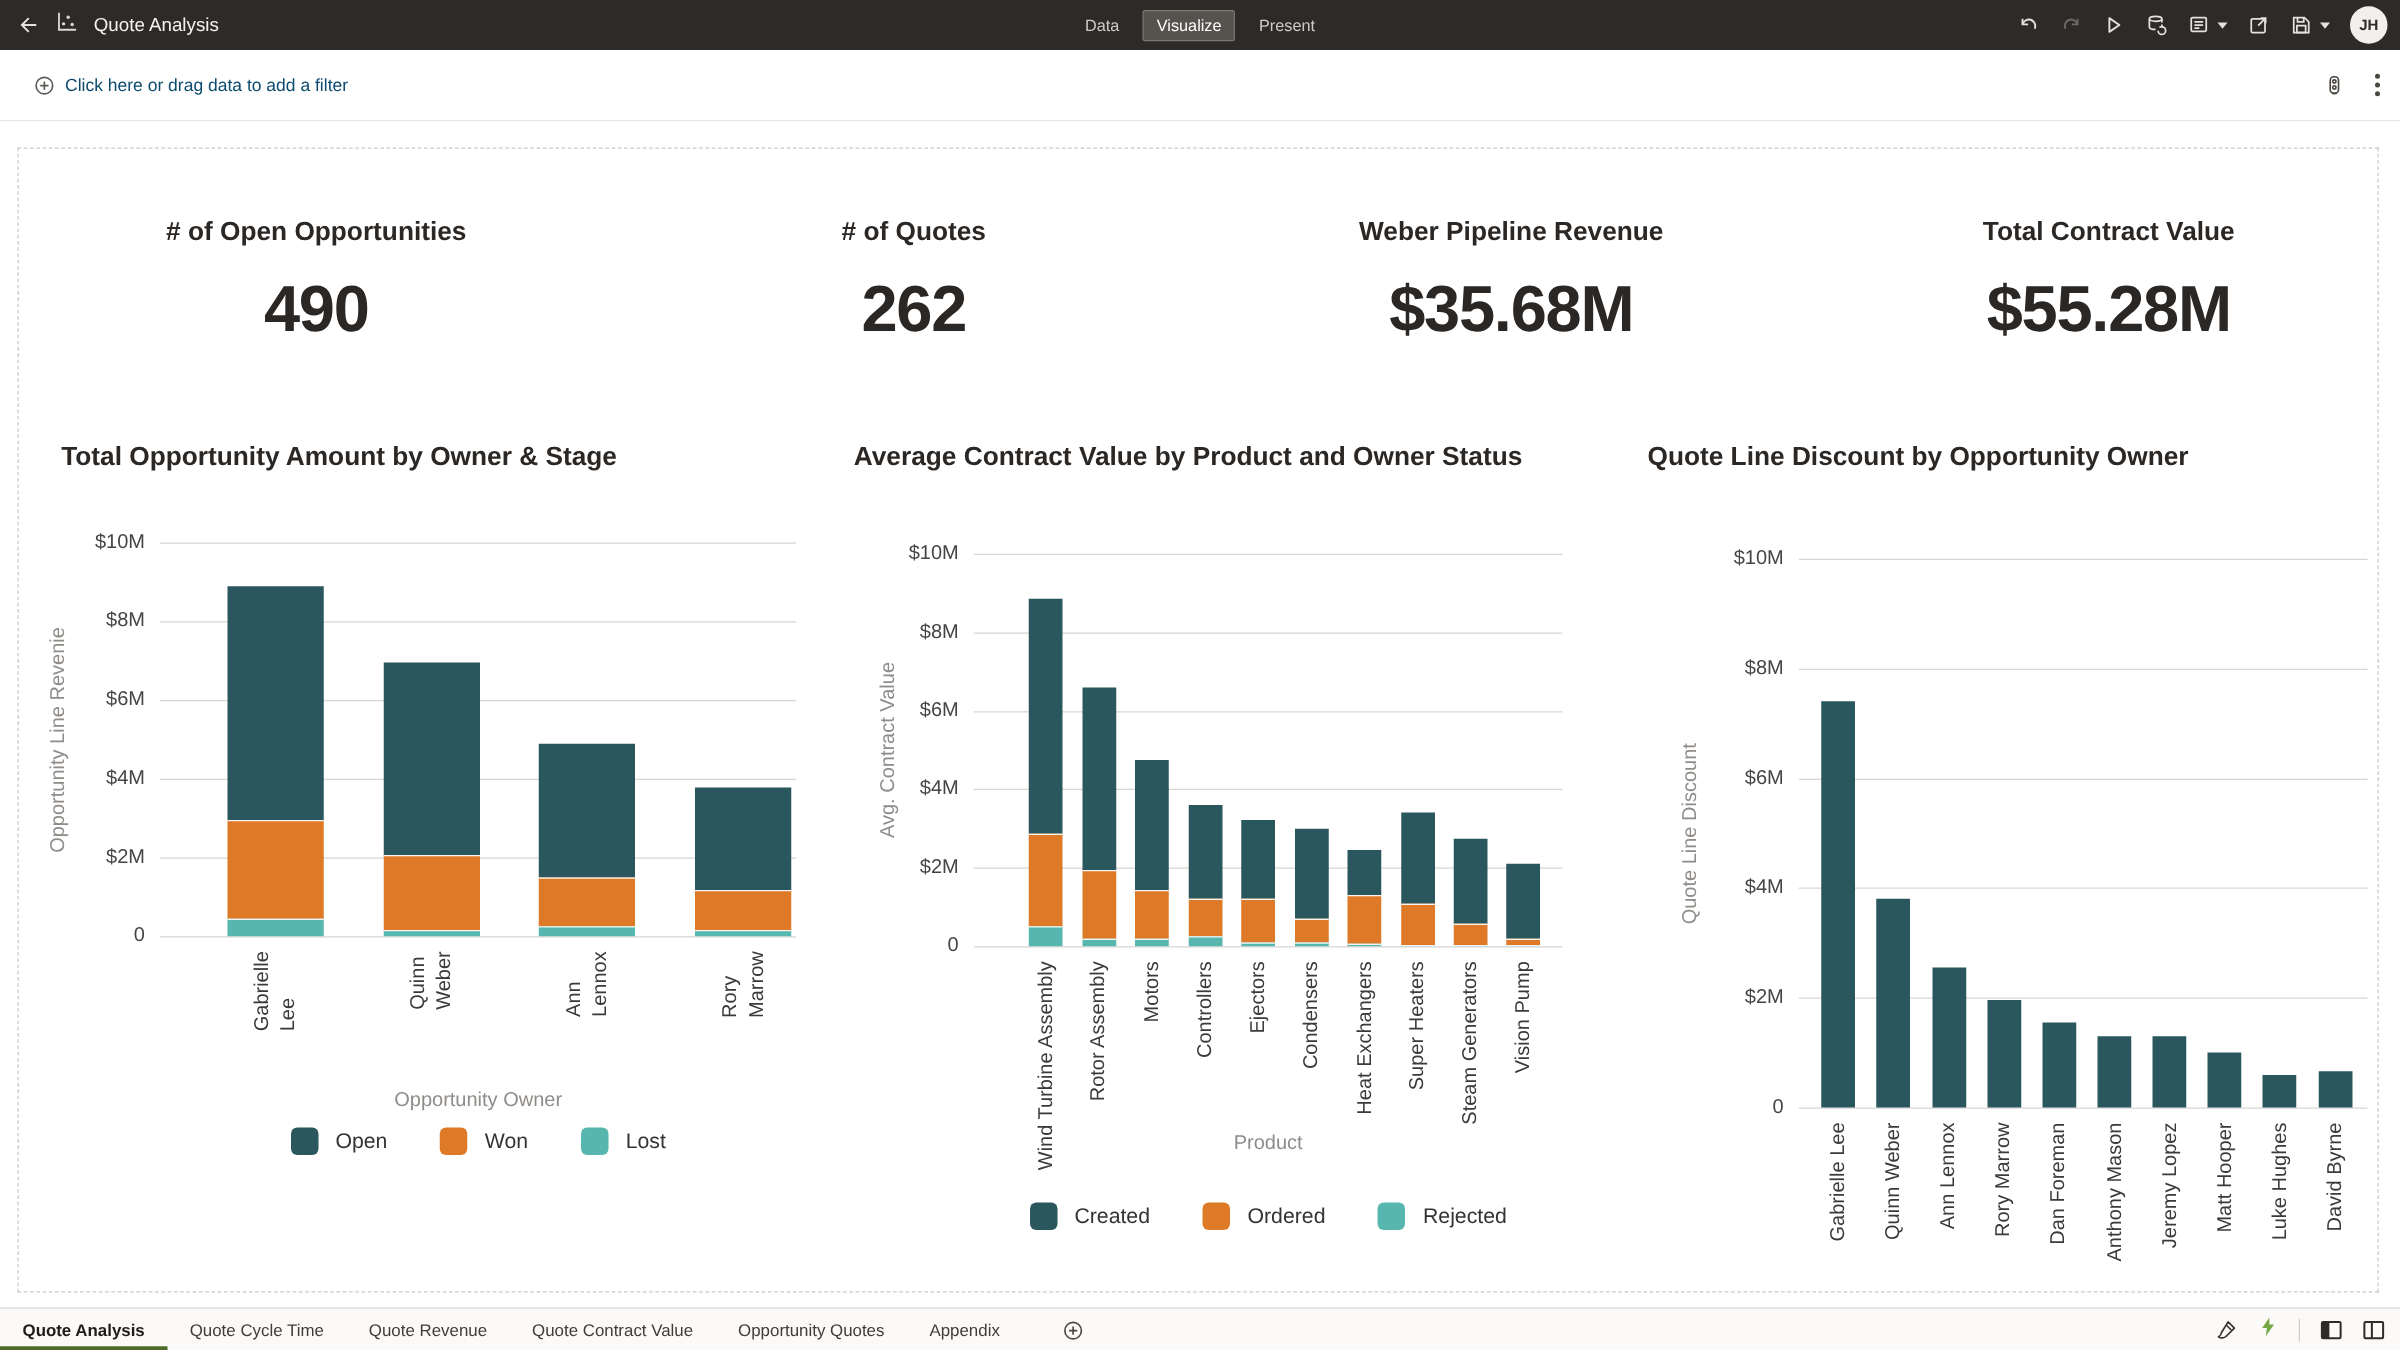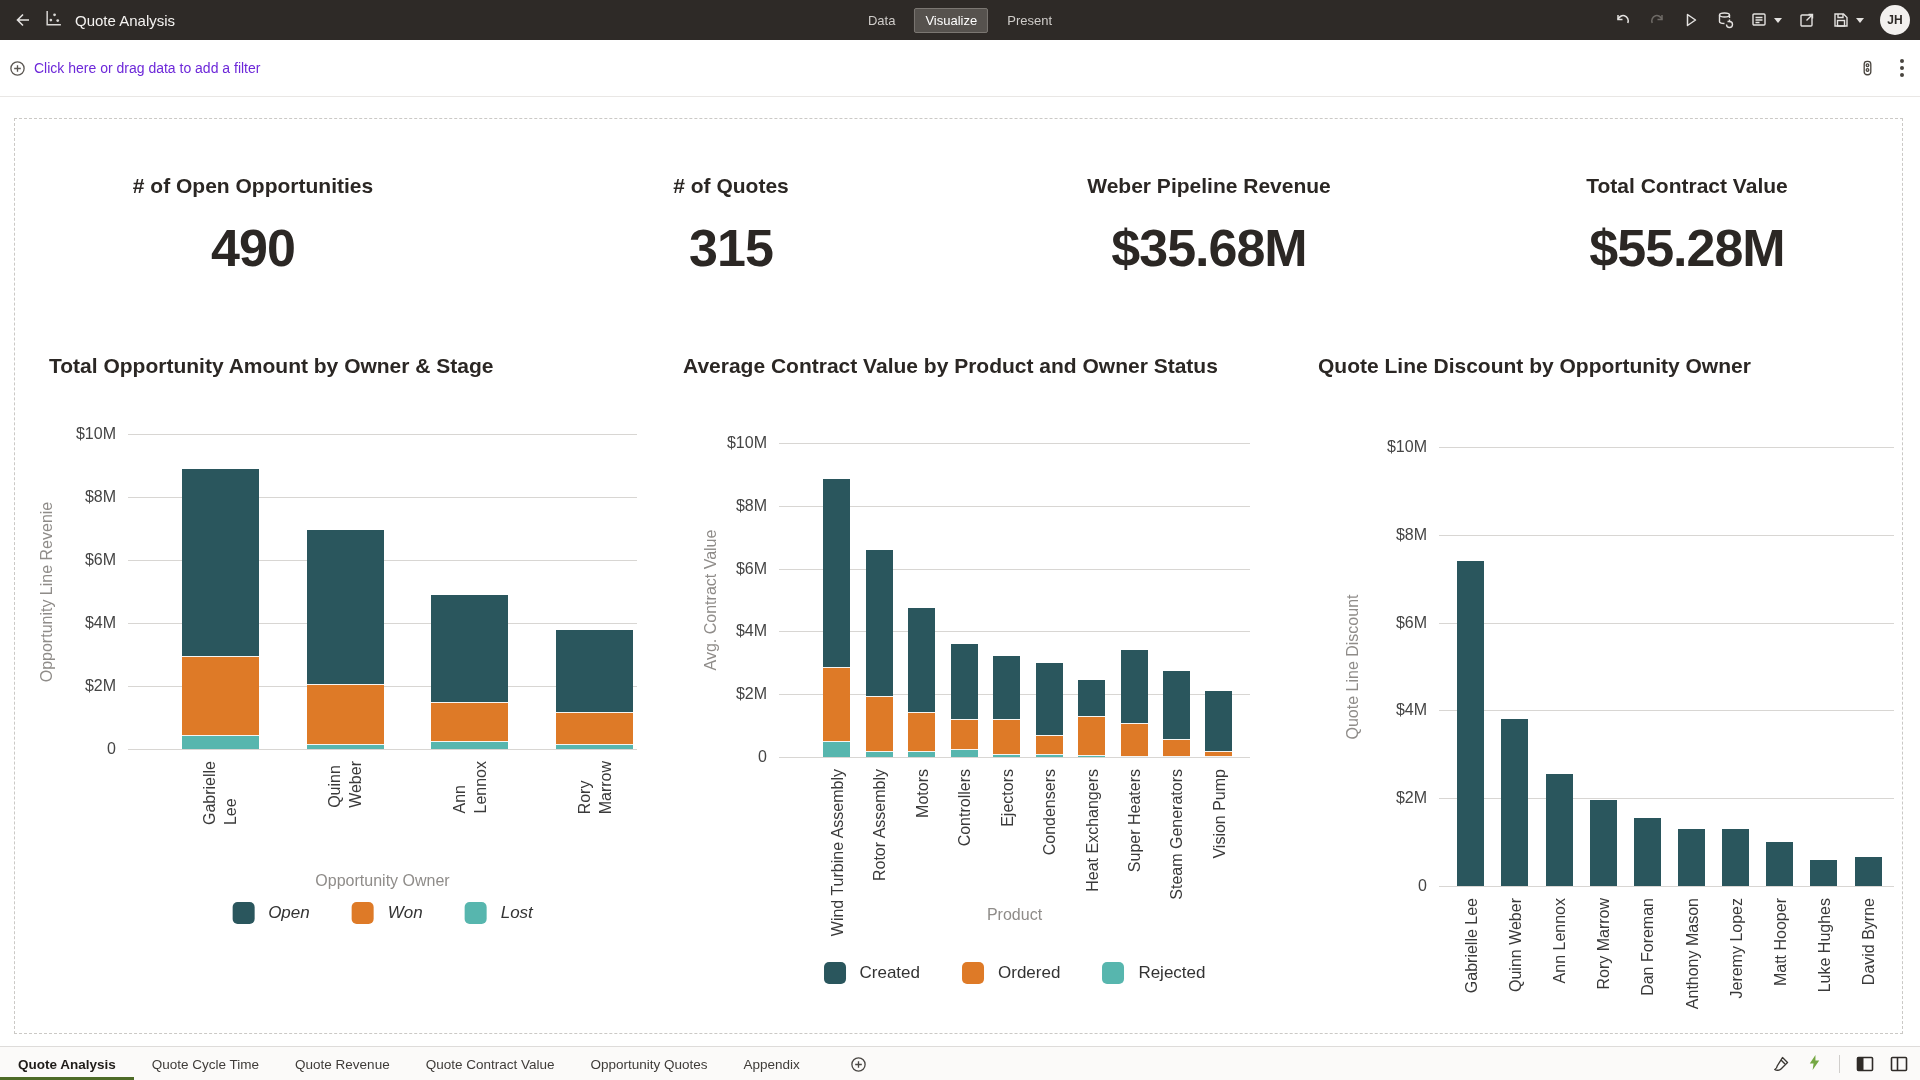--- a/index.html
+++ b/index.html
@@ -13,21 +13,21 @@
   .icon-btn.dim{color:#6E6A66;}
   .tb-tabs{position:absolute;left:50%;transform:translateX(-50%);display:flex;align-items:center;gap:8px;height:100%;}
   .tb-tab{font-size:13px;color:#CFCCC9;padding:4px 10px;border:1px solid transparent;border-radius:2px;background:transparent;cursor:default;font-family:inherit;}
   .tb-tab.active{background:#56524E;border-color:#7B7772;color:#FFFFFF;text-align:center;}
   .tb-actions{position:absolute;right:10px;top:0;height:100%;display:flex;align-items:center;gap:16px;}
   .caret{display:inline-block;width:0;height:0;border-left:4px solid transparent;border-right:4px solid transparent;border-top:5px solid currentColor;margin-left:2px;}
   .avatar{width:30px;height:30px;border-radius:50%;background:#F2F0EE;color:#2E2A27;font-weight:700;font-size:12px;display:flex;align-items:center;justify-content:center;}
 
   
   .filterbar{position:absolute;left:0;top:40px;width:1920px;height:56px;background:#fff;border-bottom:1px solid #E9E7E5;display:flex;align-items:center;}
-  .filter-hint{display:flex;align-items:center;gap:8px;padding-left:9px;color:#6d28d9;font-size:14px;cursor:default;}
+  .filter-hint{display:flex;align-items:center;gap:8px;padding-left:27px;color:#0c4a6e;font-size:14px;cursor:default;}
   .fb-right{position:absolute;right:14px;display:flex;align-items:center;gap:22px;color:#49453F;}
   .kebab{display:flex;flex-direction:column;gap:3px;padding:2px;background:transparent;border:none;}
   .kebab span{width:4px;height:4px;border-radius:50%;background:#49453F;}
 
   
   .dashed-frame{position:absolute;left:14px;top:118px;width:1887px;height:914px;border:1px dashed #CBC9C6;pointer-events:none;}
   .kpi{position:absolute;top:130px;width:478px;height:190px;display:flex;flex-direction:column;align-items:center;}
   .kpi-title{margin-top:44px;font-size:21px;font-weight:700;color:#2B2724;}
   .kpi-value{margin-top:20px;font-size:52px;font-weight:700;color:#2B2724;letter-spacing:-1px;}
 
@@ -165,21 +165,21 @@
   </div>
 
   <div class="dashed-frame"></div>
 
   <div class="kpi" style="left:14px">
     <div class="kpi-title"># of Open Opportunities</div>
     <div class="kpi-value">490</div>
   </div>
   <div class="kpi" style="left:492px">
     <div class="kpi-title"># of Quotes</div>
-    <div class="kpi-value">315</div>
+    <div class="kpi-value">262</div>
   </div>
   <div class="kpi" style="left:970px">
     <div class="kpi-title">Weber Pipeline Revenue</div>
     <div class="kpi-value">$35.68M</div>
   </div>
   <div class="kpi" style="left:1448px">
     <div class="kpi-title">Total Contract Value</div>
     <div class="kpi-value">$55.28M</div>
   </div>
 
@@ -221,21 +221,21 @@
         <div class="xlab" style="left: 455.878px; top: 431px;">Ann
 Lennox</div>
         <div class="bar" style="left: 542px; top: 300px; width: 77px; height: 119px;">
           <div class="seg" style="height: 82px; background: rgb(42, 86, 93);"></div>
           <div class="seg" style="height: 32px; background: rgb(222, 122, 39);"></div>
           <div class="seg" style="height: 5px; background: rgb(87, 182, 174);"></div>
         </div>
         <div class="xlab" style="left: 580.753px; top: 431px;">Rory
 Marrow</div>
         <div class="axis-label xtitle" style="left: 368.5px; top: 542px;">Opportunity Owner</div>
-        <div class="legend" style="left: 368.5px; top: 572px; font-style: italic;">
+        <div class="legend" style="left: 368.5px; top: 572px;">
           <div class="legend-item">
             <div class="swatch" style="background: rgb(42, 86, 93);"></div>
             <div class="legend-label">Open</div>
           </div>
           <div class="legend-item">
             <div class="swatch" style="background: rgb(222, 122, 39);"></div>
             <div class="legend-label">Won</div>
           </div>
           <div class="legend-item">
             <div class="swatch" style="background: rgb(87, 182, 174);"></div>

